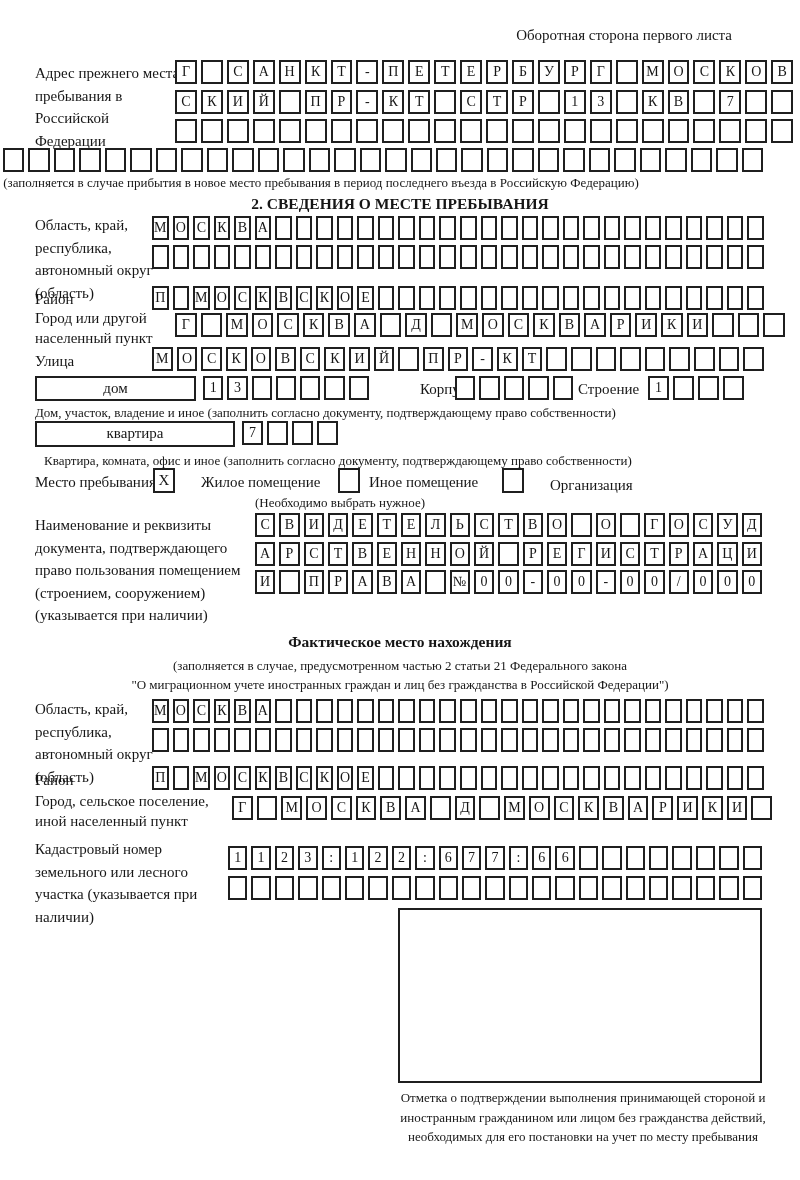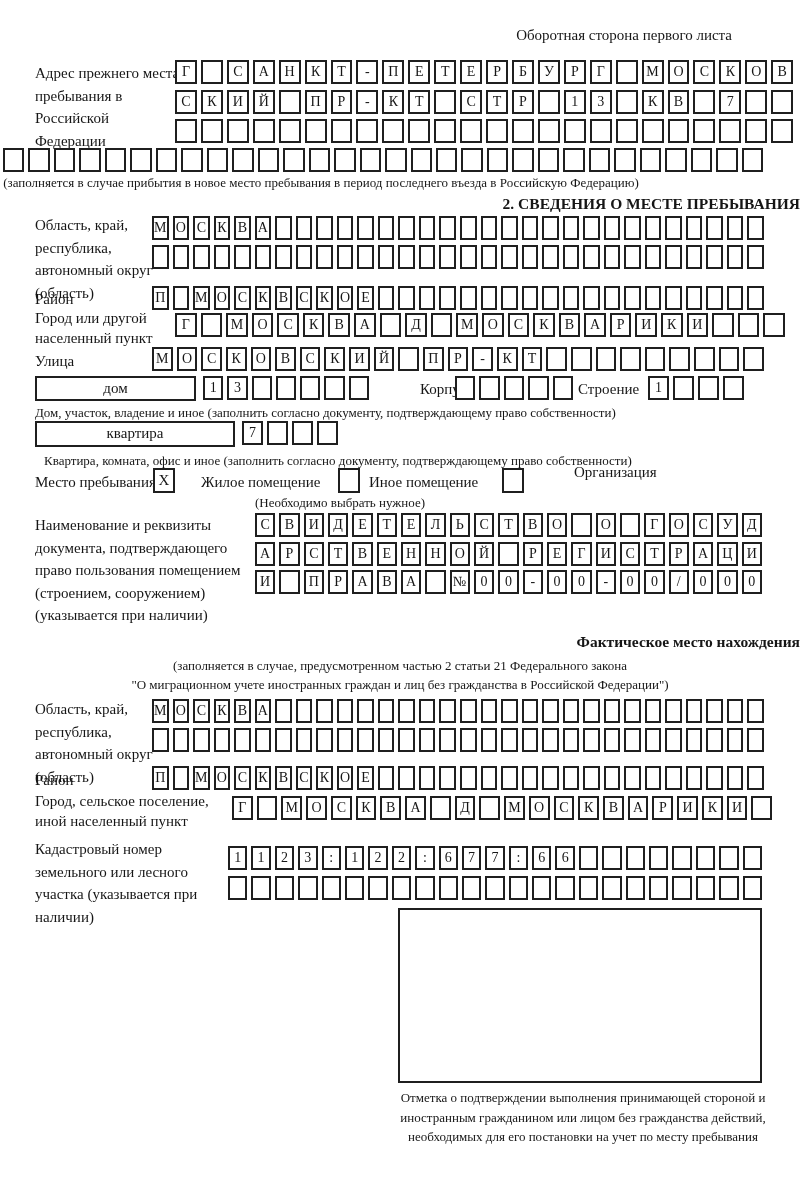--- a/index.html
+++ b/index.html
@@ -4,21 +4,21 @@
 <style>
   * { margin:0; padding:0; box-sizing:border-box; }
   html,body { background:#fff; }
   body {
     width:800px; height:1180px; position:relative; overflow:hidden;
     font-family:"Liberation Serif","DejaVu Serif",serif; color:#161616;
   }
   .abs { position:absolute; }
   .label { font-size:15px; line-height:22.5px; }
   .note  { font-size:13px; line-height:18px; }
-  .title { font-size:15.5px; font-weight:bold; text-align:right; }
+  .title { font-size:15.5px; font-weight:bold; text-align:center; }
   .center { text-align:center; }
   .cellrow { display:flex; gap:4px; }
   .cell {
     flex:1 1 0; min-width:0; height:24px;
     border:2px solid #1f1f1f; background:#fff;
     font-size:14px; line-height:20px; text-align:center; overflow:hidden;
   }
   .fieldbox {
     border:2px solid #1f1f1f; background:#fff;
     font-size:15px; line-height:21px; text-align:center; height:25px;
@@ -342,21 +342,21 @@
     <span class="cell"></span>
   </div>
 <div class="abs note" style="left:44px; top:452px; width:740px;">Квартира, комната, офис и иное (заполнить согласно документу, подтверждающему право собственности)</div>
 
 <div class="abs label" style="left:35px; top:471px;">Место пребывания:</div>
 <span class="checkbox" style="left:153px; top:468px;">X</span>
 <div class="abs label" style="left:201px; top:471px;">Жилое помещение</div>
 <span class="checkbox" style="left:338px; top:468px;"></span>
 <div class="abs label" style="left:369px; top:471px;">Иное помещение</div>
 <span class="checkbox" style="left:502px; top:468px;"></span>
-<div class="abs label" style="left:550px; top:461px;margin-left:24px;">Организация</div>
+<div class="abs label" style="left:550px; top:474px;">Организация</div>
 <div class="abs note center" style="left:230px; top:494px; width:220px;">(Необходимо выбрать нужное)</div>
 
 <div class="abs label" style="left:35px; top:514px; width:218px;">Наименование и реквизиты документа, подтверждающего право пользования помещением (строением, сооружением) (указывается при наличии)</div>
 <div class="abs cellrow" style="left:255px; top:513px; width:507px;">
     <span class="cell">С</span>
     <span class="cell">В</span>
     <span class="cell">И</span>
     <span class="cell">Д</span>
     <span class="cell">Е</span>
     <span class="cell">Т</span>

